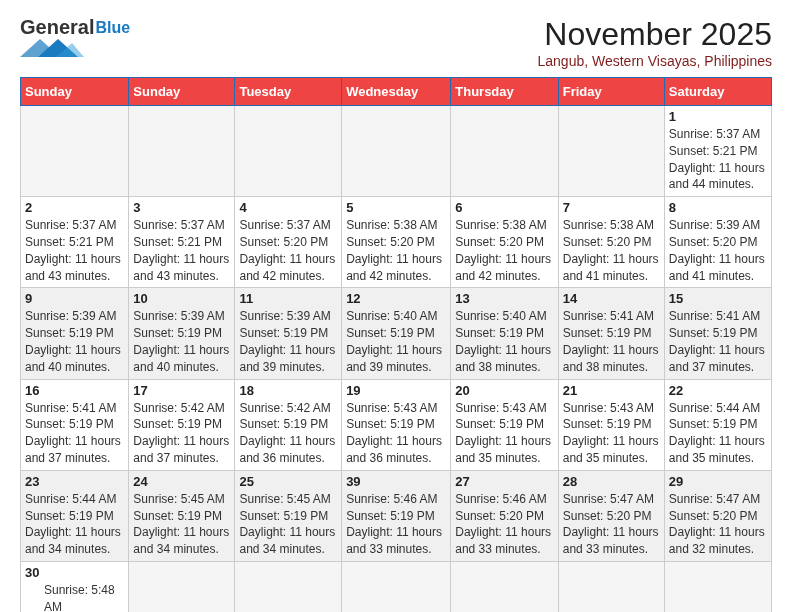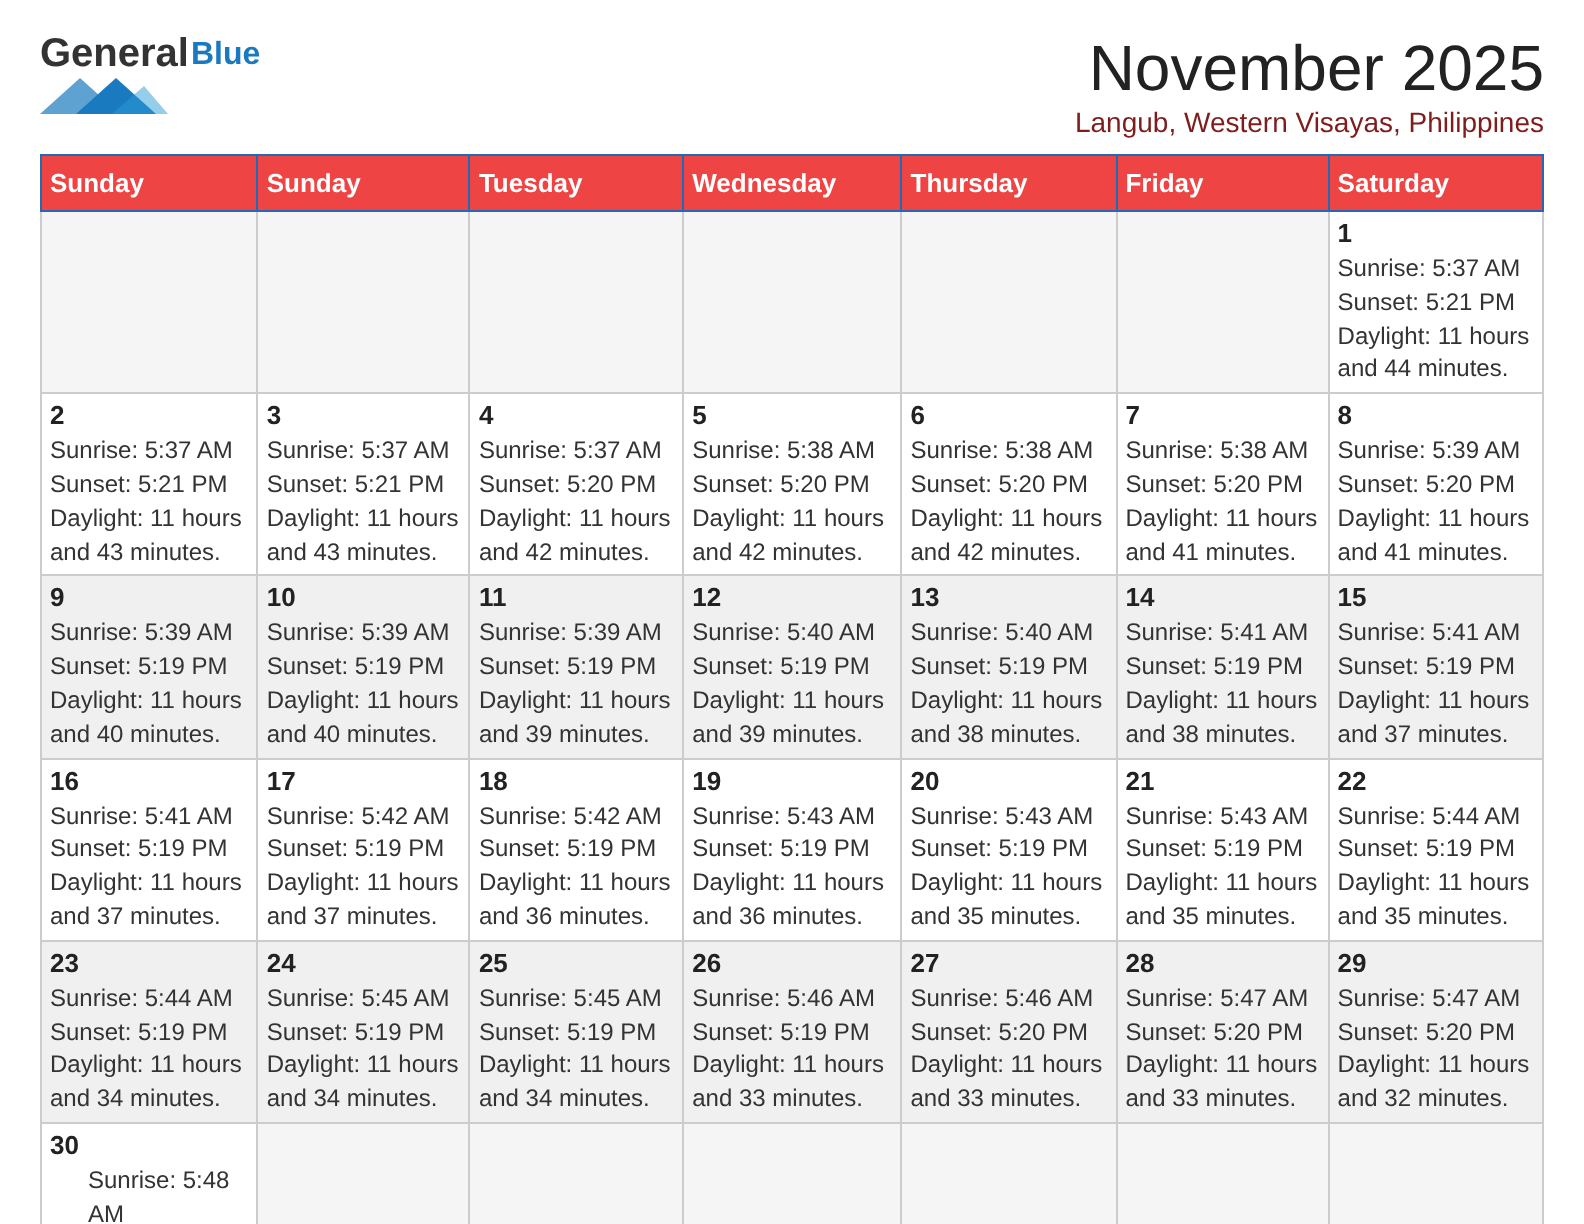--- a/index.html
+++ b/index.html
@@ -293,21 +293,21 @@
 and 34 minutes.</div>
         </td>
         <td>
           <div class="day-number">25</div>
           <div class="day-info" style="white-space: pre-line;">Sunrise: 5:45 AM
 Sunset: 5:19 PM
 Daylight: 11 hours
 and 34 minutes.</div>
         </td>
         <td>
-          <div class="day-number">26</div>
+          <div class="day-number">39</div>
           <div class="day-info" style="white-space: pre-line;">Sunrise: 5:46 AM
 Sunset: 5:19 PM
 Daylight: 11 hours
 and 33 minutes.</div>
         </td>
         <td>
           <div class="day-number">27</div>
           <div class="day-info" style="white-space: pre-line;">Sunrise: 5:46 AM
 Sunset: 5:20 PM
 Daylight: 11 hours

